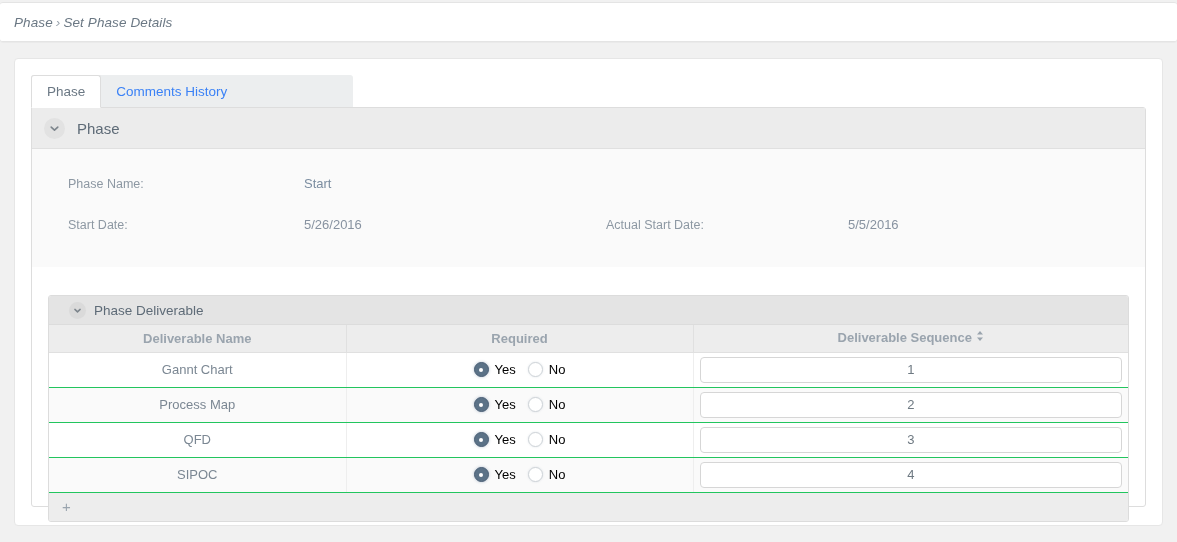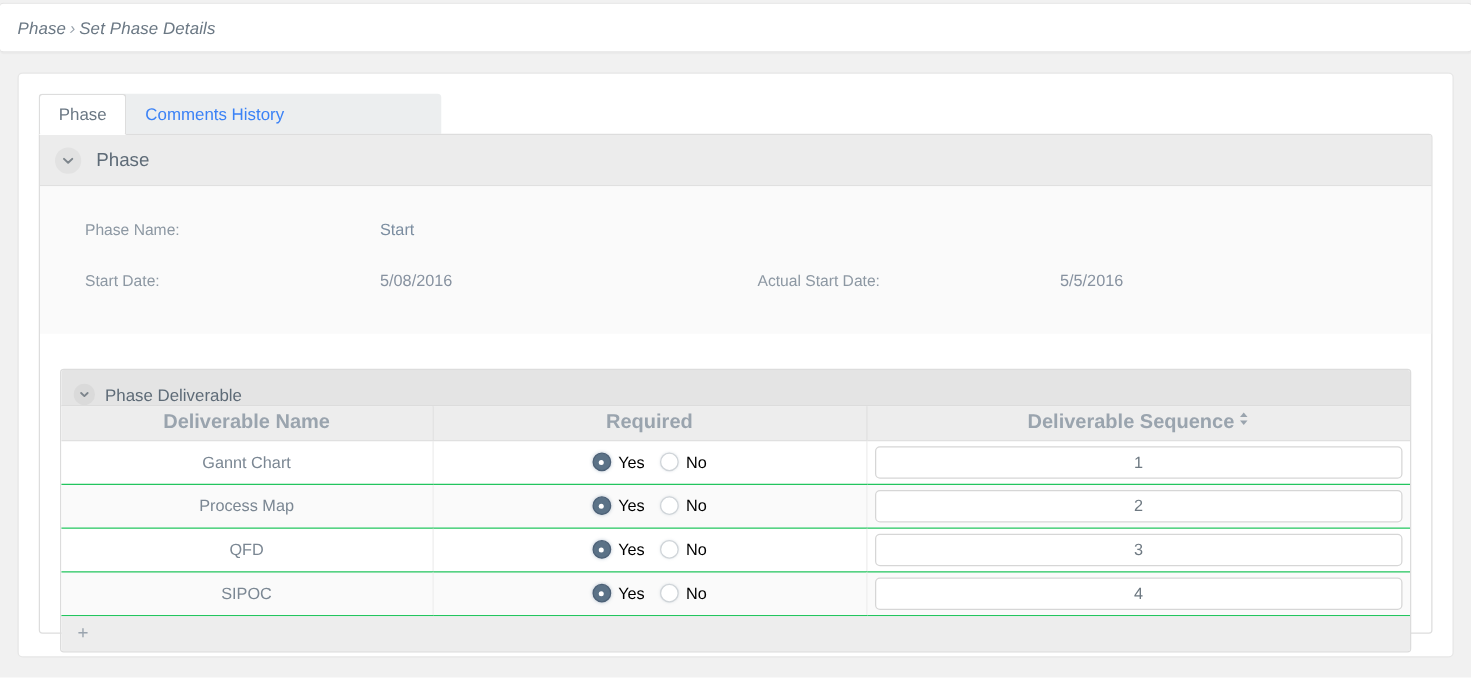--- a/index.html
+++ b/index.html
@@ -171,22 +171,22 @@
     top: 146px;
     width: 1081px;
     border: 1px solid #dcdcdc;
     border-radius: 3px;
     overflow: hidden;
   }
   .subsection-header {
     height: 29px;
     background: #e4e4e4;
     display: flex;
-    align-items: flex-end;
-    padding-left: 10px;
+    align-items: center;
+    padding-left: 20px;
     border-bottom: 1px solid #dcdcdc;
   }
   .chev-btn-sm {
     width: 17px;
     height: 17px;
     border-radius: 50%;
     background: #dadada;
     display: flex;
     align-items: center;
     justify-content: center;
@@ -199,21 +199,21 @@
   }
 
   
   table.deliv {
     width: 100%;
     border-collapse: collapse;
     table-layout: fixed;
   }
   table.deliv th {
     background: #ededed;
-    font-size: 16px;
+    font-size: 13px;
     font-weight: bold;
     color: #9aa4ae;
     height: 27px;
     text-align: center;
     border-right: 1px solid #e0e0e0;
     border-bottom: 1px solid #e0e0e0;
     padding: 0;
   }
   table.deliv th:last-child { border-right: none; }
   table.deliv td {
@@ -347,21 +347,21 @@
 
     <div class="phase-body">
 
       <div class="field-row" style="top:14px;">
         <span class="field-label">Phase Name:</span>
         <span class="field-value link">Start</span>
       </div>
 
       <div class="field-row" style="top:55px;">
         <span class="field-label">Start Date:</span>
-        <span class="field-value" style="width:272px;">5/08/2016</span>
+        <span class="field-value" style="width:272px;">5/26/2016</span>
         <span class="field-label second">Actual Start Date:</span>
         <span class="field-value">5/5/2016</span>
       </div>
 
       <div class="subsection">
 
         <div class="subsection-header">
           <span class="chev-btn-sm">
             <svg width="9" height="9" viewBox="0 0 9 9" aria-hidden="true">
               <path d="M1.9 3.4 L4.5 5.9 L7.1 3.4" fill="none" stroke="#7d858c" stroke-width="1.5" stroke-linecap="round" stroke-linejoin="round"></path>

